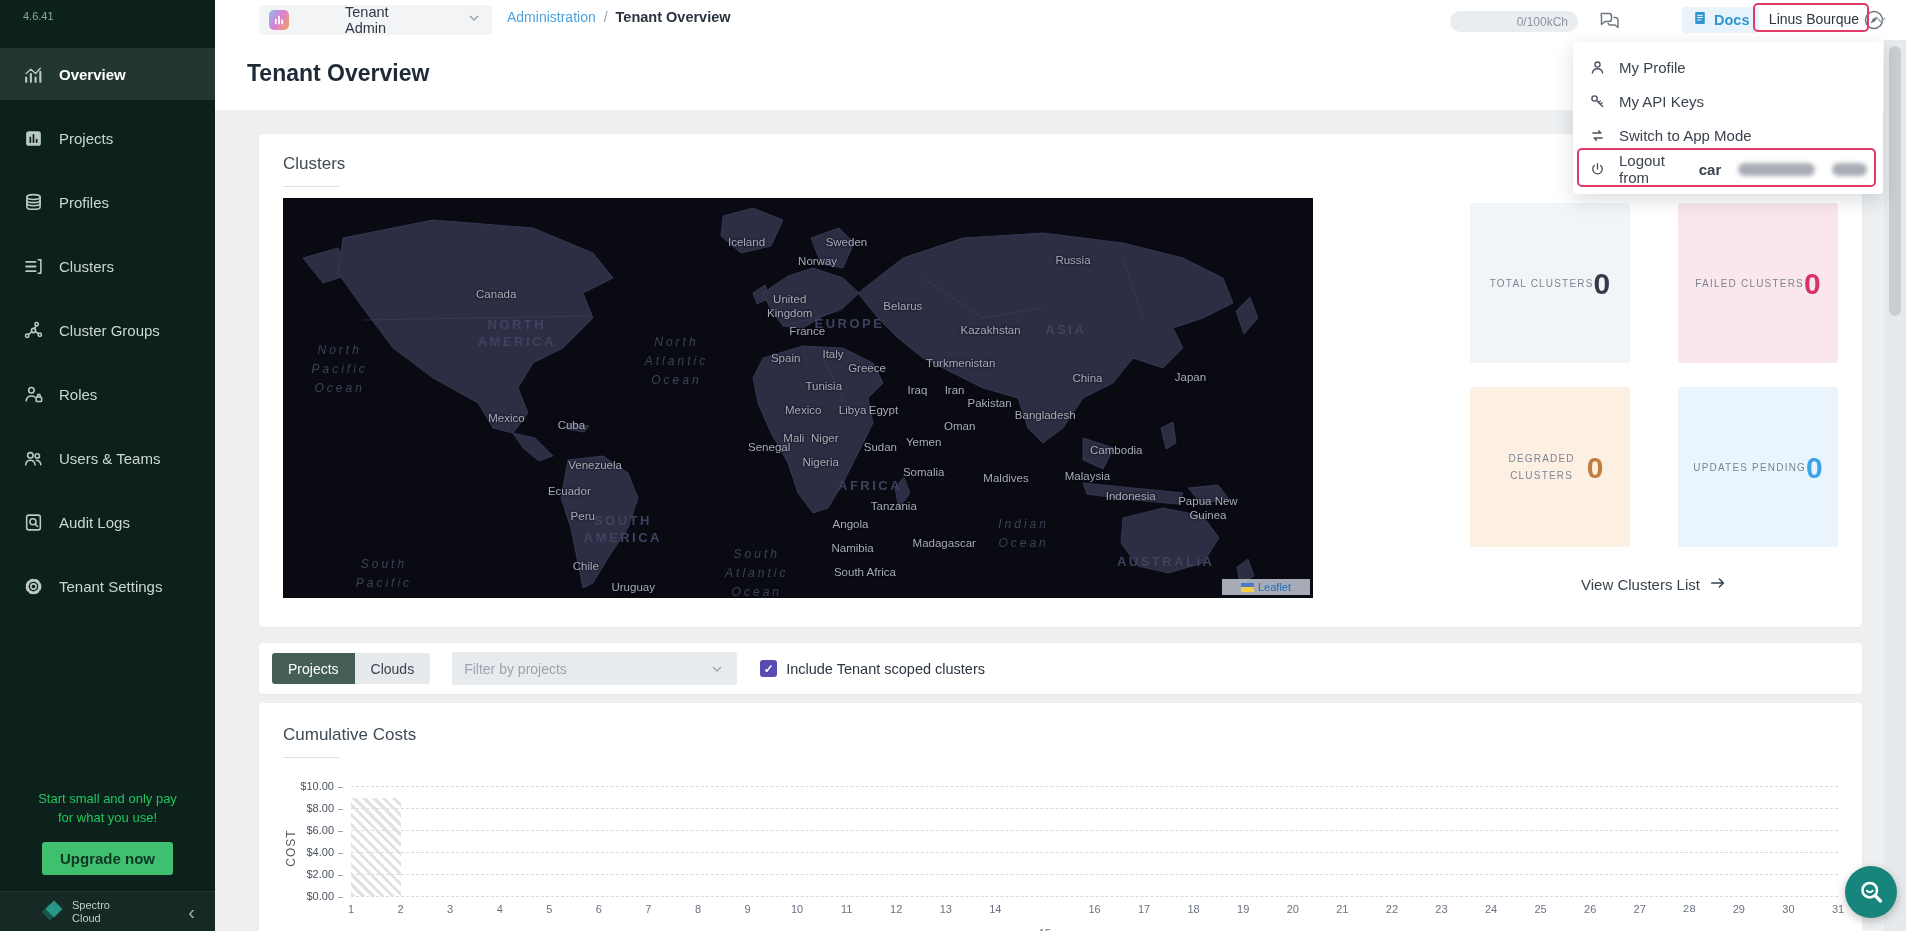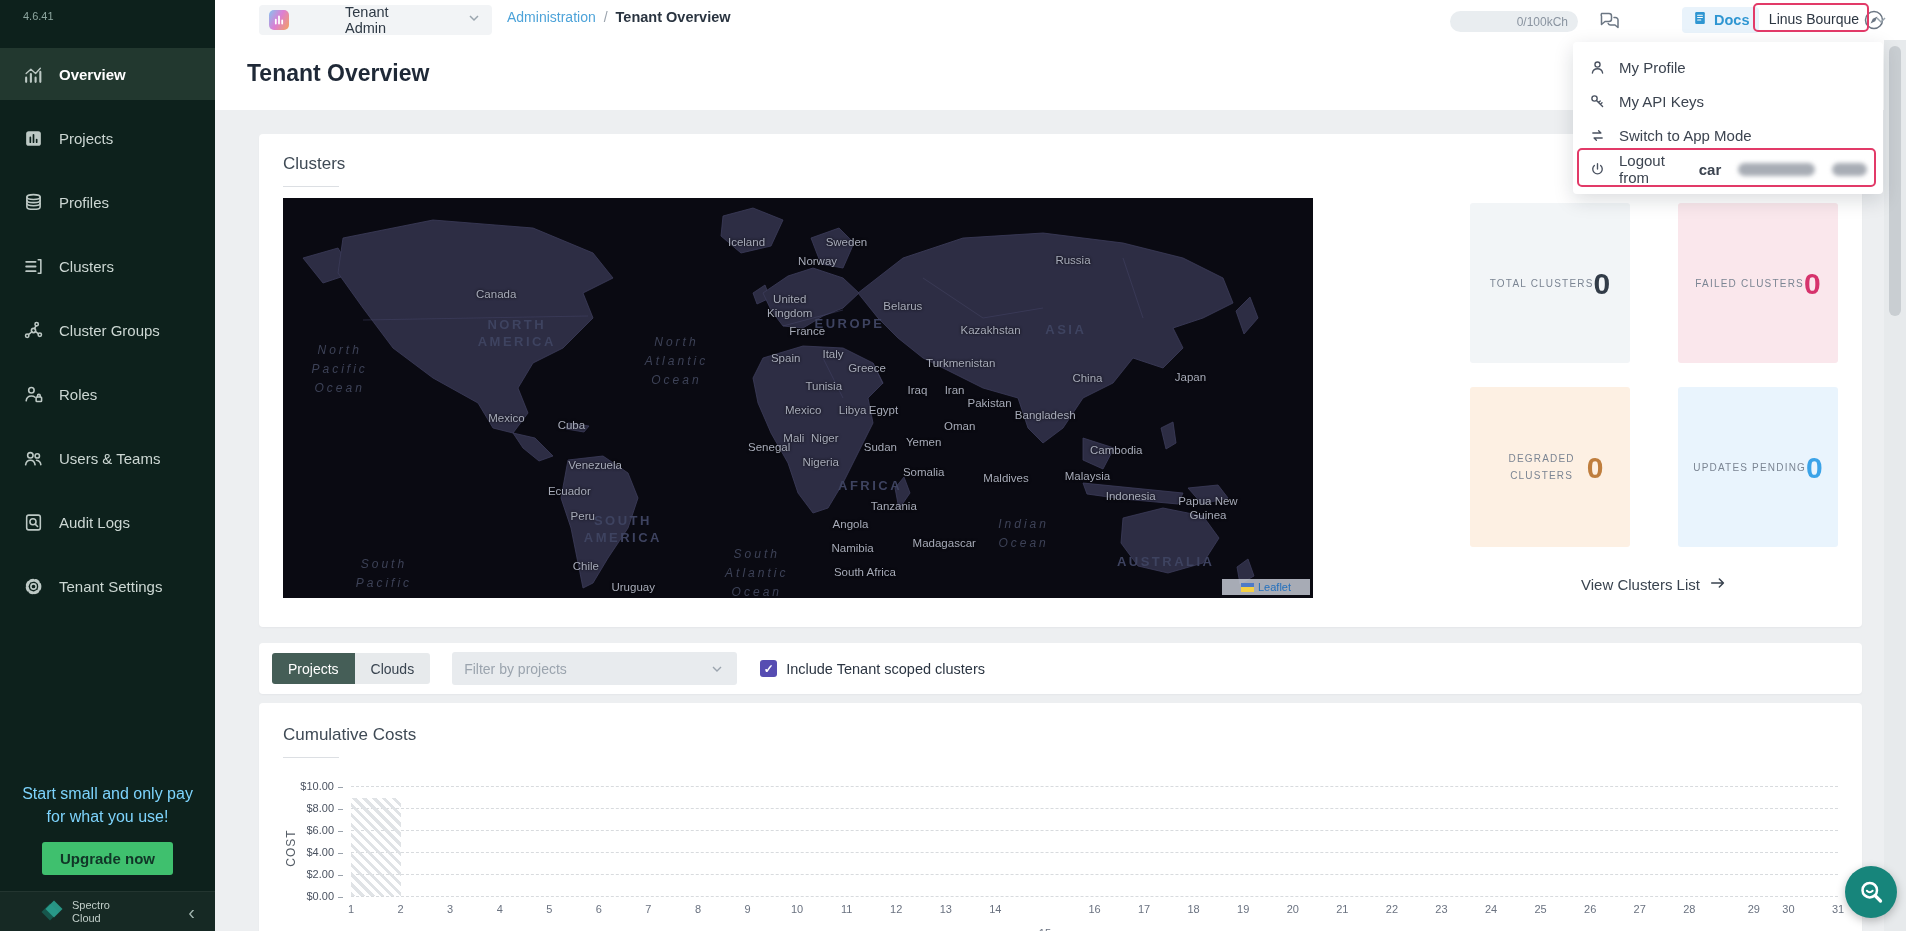--- a/index.html
+++ b/index.html
@@ -12,21 +12,21 @@
   .brand-name { color:#fff; font-size:25px; font-weight:bold; letter-spacing:.5px; }
   .version { color:#8da69f; font-size:11px; padding:10px 0 0 23px; }
   nav { margin-top:26px; }
   .nav-item { display:flex; align-items:center; gap:15px; height:52px; margin-bottom:12px; padding-left:22px; cursor:pointer; }
   .nav-item.active { background:#22382f; }
   .nav-ic { width:22px; height:22px; display:flex; align-items:center; justify-content:center; flex:none; }
   .nav-ic svg { width:21px; height:21px; stroke:#bdc9c5; fill:none; stroke-width:1.5; stroke-linecap:round; stroke-linejoin:round; }
   .nav-lb { color:#ccd7d3; font-size:15px; }
   .nav-item.active .nav-lb { color:#fff; font-weight:bold; }
   .promo { position:absolute; bottom:56px; left:0; width:100%; text-align:center; }
-  .promo-text { color:#7dd3fc; font-size:16px; line-height:1.45; }
+  .promo-text { color:#22c55e; font-size:13px; line-height:1.45; }
   .upgrade-btn { margin-top:14px; background:#3fc06e; color:#113527; font-size:15px; font-weight:bold; border:none; border-radius:3px; padding:8px 18px; cursor:pointer; }
   .side-footer { position:absolute; bottom:0; left:0; width:100%; height:40px; background:rgba(255,255,255,.04); border-top:1px solid rgba(255,255,255,.06); display:flex; align-items:center; padding:0 20px 0 44px; }
   .spectro-logo { position:relative; width:20px; height:20px; flex:none; }
   .spectro-logo i { position:absolute; width:12px; height:12px; transform:rotate(45deg); display:block; }
   .spectro-logo i.d1 { left:0; top:4px; background:#16564c; }
   .spectro-logo i.d2 { left:4px; top:1px; background:#2aa08f; opacity:.9; }
   .spectro-text { color:#c2cfca; font-size:11px; line-height:1.15; margin-left:8px; }
   .collapse { margin-left:auto; color:#9fb3ad; font-size:20px; cursor:pointer; line-height:1; }
 
   
@@ -493,22 +493,22 @@
               <span style="left: 56.6667%;">18</span>
               <span style="left: 60%;">19</span>
               <span style="left: 63.3333%;">20</span>
               <span style="left: 66.6667%;">21</span>
               <span style="left: 70%;">22</span>
               <span style="left: 73.3333%;">23</span>
               <span style="left: 76.6667%;">24</span>
               <span style="left: 80%;">25</span>
               <span style="left: 83.3333%;">26</span>
               <span style="left: 86.6667%;">27</span>
-              <span style="left: 90%;">28</span>
-              <span style="left: 93.3333%; margin-left: 15px;">29</span>
+              <span style="left: 90%; font-family: Liberation Mono, monospace;">28</span>
+              <span style="left: 93.3333%;">29</span>
               <span style="left: 96.6667%;">30</span>
               <span style="left: 100%;">31</span>
             </div>
         <div class="gridline" style="top: 0px;"></div>
             <div class="gridline" style="top: 22px;"></div>
             <div class="gridline" style="top: 44px;"></div>
             <div class="gridline" style="top: 66px;"></div>
             <div class="gridline" style="top: 88px;"></div>
             <div class="gridline" style="top: 110px;"></div>
             <div class="bar" style="left: 0%; width: 3.33333%; height: 89%;"></div>

